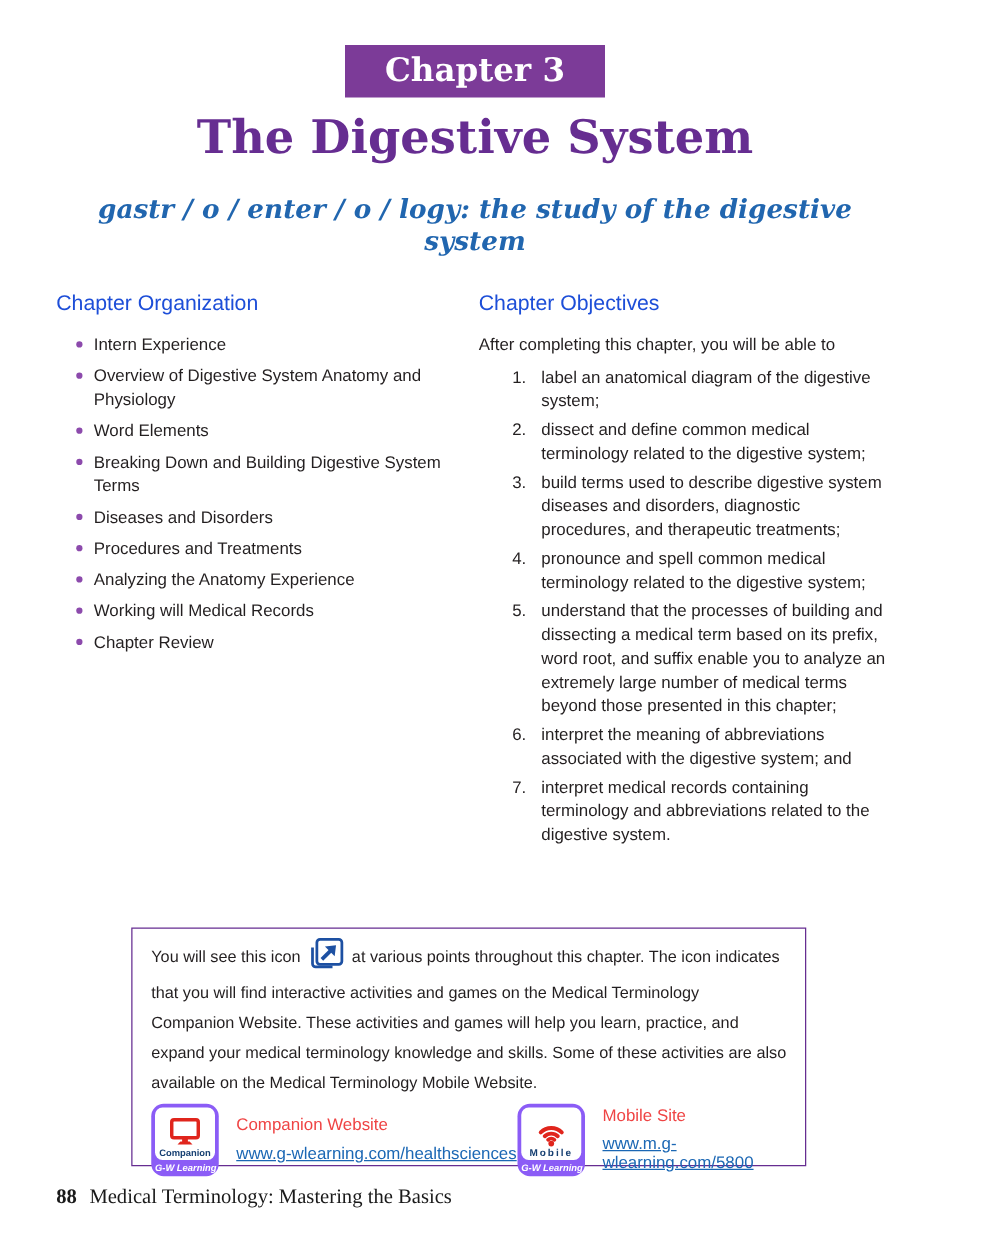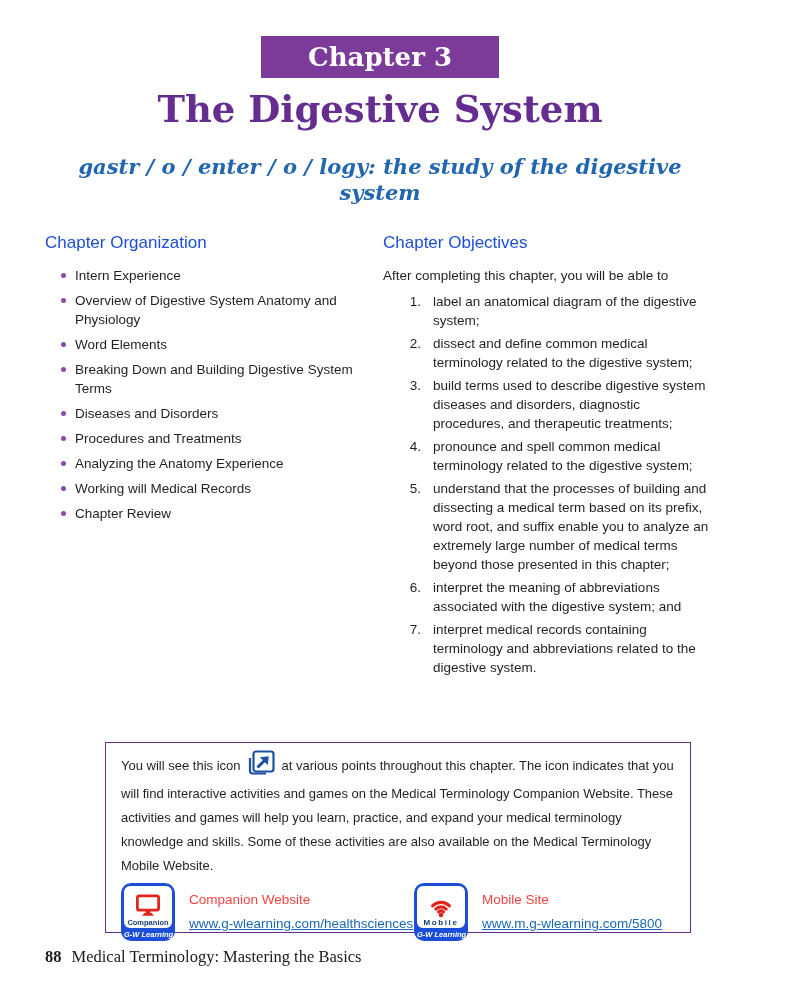--- a/index.html
+++ b/index.html
@@ -8,21 +8,21 @@
     width:800px;height:999px;
     background:#ffffff;
     overflow:hidden;
     font-family:"Liberation Sans", sans-serif;
     color:#231f20;
   }
   .content{padding:0 85px 0 45px;}
 
   
   .banner{
-    width:238px;height:42px;
+    width:208px;height:42px;
     margin:36px auto 0 auto;
     background:#7c3b98;
     display:flex;align-items:center;justify-content:center;
   }
   .banner-label{
     font-family:"DejaVu Serif", serif;
     font-weight:bold;font-size:26px;color:#ffffff;
   }
 
   
@@ -66,36 +66,36 @@
   }
   .obj-intro{margin:0 0 7px 0;font-size:13.5px;line-height:19px;}
   .obj-list{margin:0;padding:0;list-style:none;}
   .obj-list li{display:flex;margin-bottom:4px;font-size:13.5px;line-height:19px;}
   .obj-num{flex:none;width:38px;text-align:right;padding-right:12px;box-sizing:content-box;}
   .obj-text{flex:1;}
 
   
   .info-box{
     position:absolute;left:105px;top:742px;
-    width:586px;height:191px;
+    width:540px;height:191px;
     box-sizing:border-box;
     border:1.5px solid #662d91;
     padding:8px 15px 0 15px;
   }
   .box-text{margin:0;font-size:13px;line-height:24px;color:#231f20;}
   .launch-icon{
     display:inline-block;width:31px;height:31px;
     vertical-align:middle;margin:0 5px;position:relative;top:-2px;
   }
   .badges{display:flex;align-items:center;margin-top:5px;}
   .badge-group{display:flex;align-items:center;}
   .badge-group.first{width:293px;flex:none;}
   .badge{
     flex:none;width:54px;height:58px;
-    background:#1d4ed8;border-radius:10px;
+    background:#8b5cf6;border-radius:10px;
     box-sizing:border-box;padding:3px 3px 0 3px;
     display:flex;flex-direction:column;
   }
   .badge-inner{
     background:#ffffff;border-radius:6px;flex:1;
     display:flex;flex-direction:column;align-items:center;justify-content:flex-end;
     padding-bottom:1px;
   }
   .badge-glyph{display:block;}
   .badge-title{font-size:7.5px;font-weight:bold;color:#163f71;line-height:9px;}

